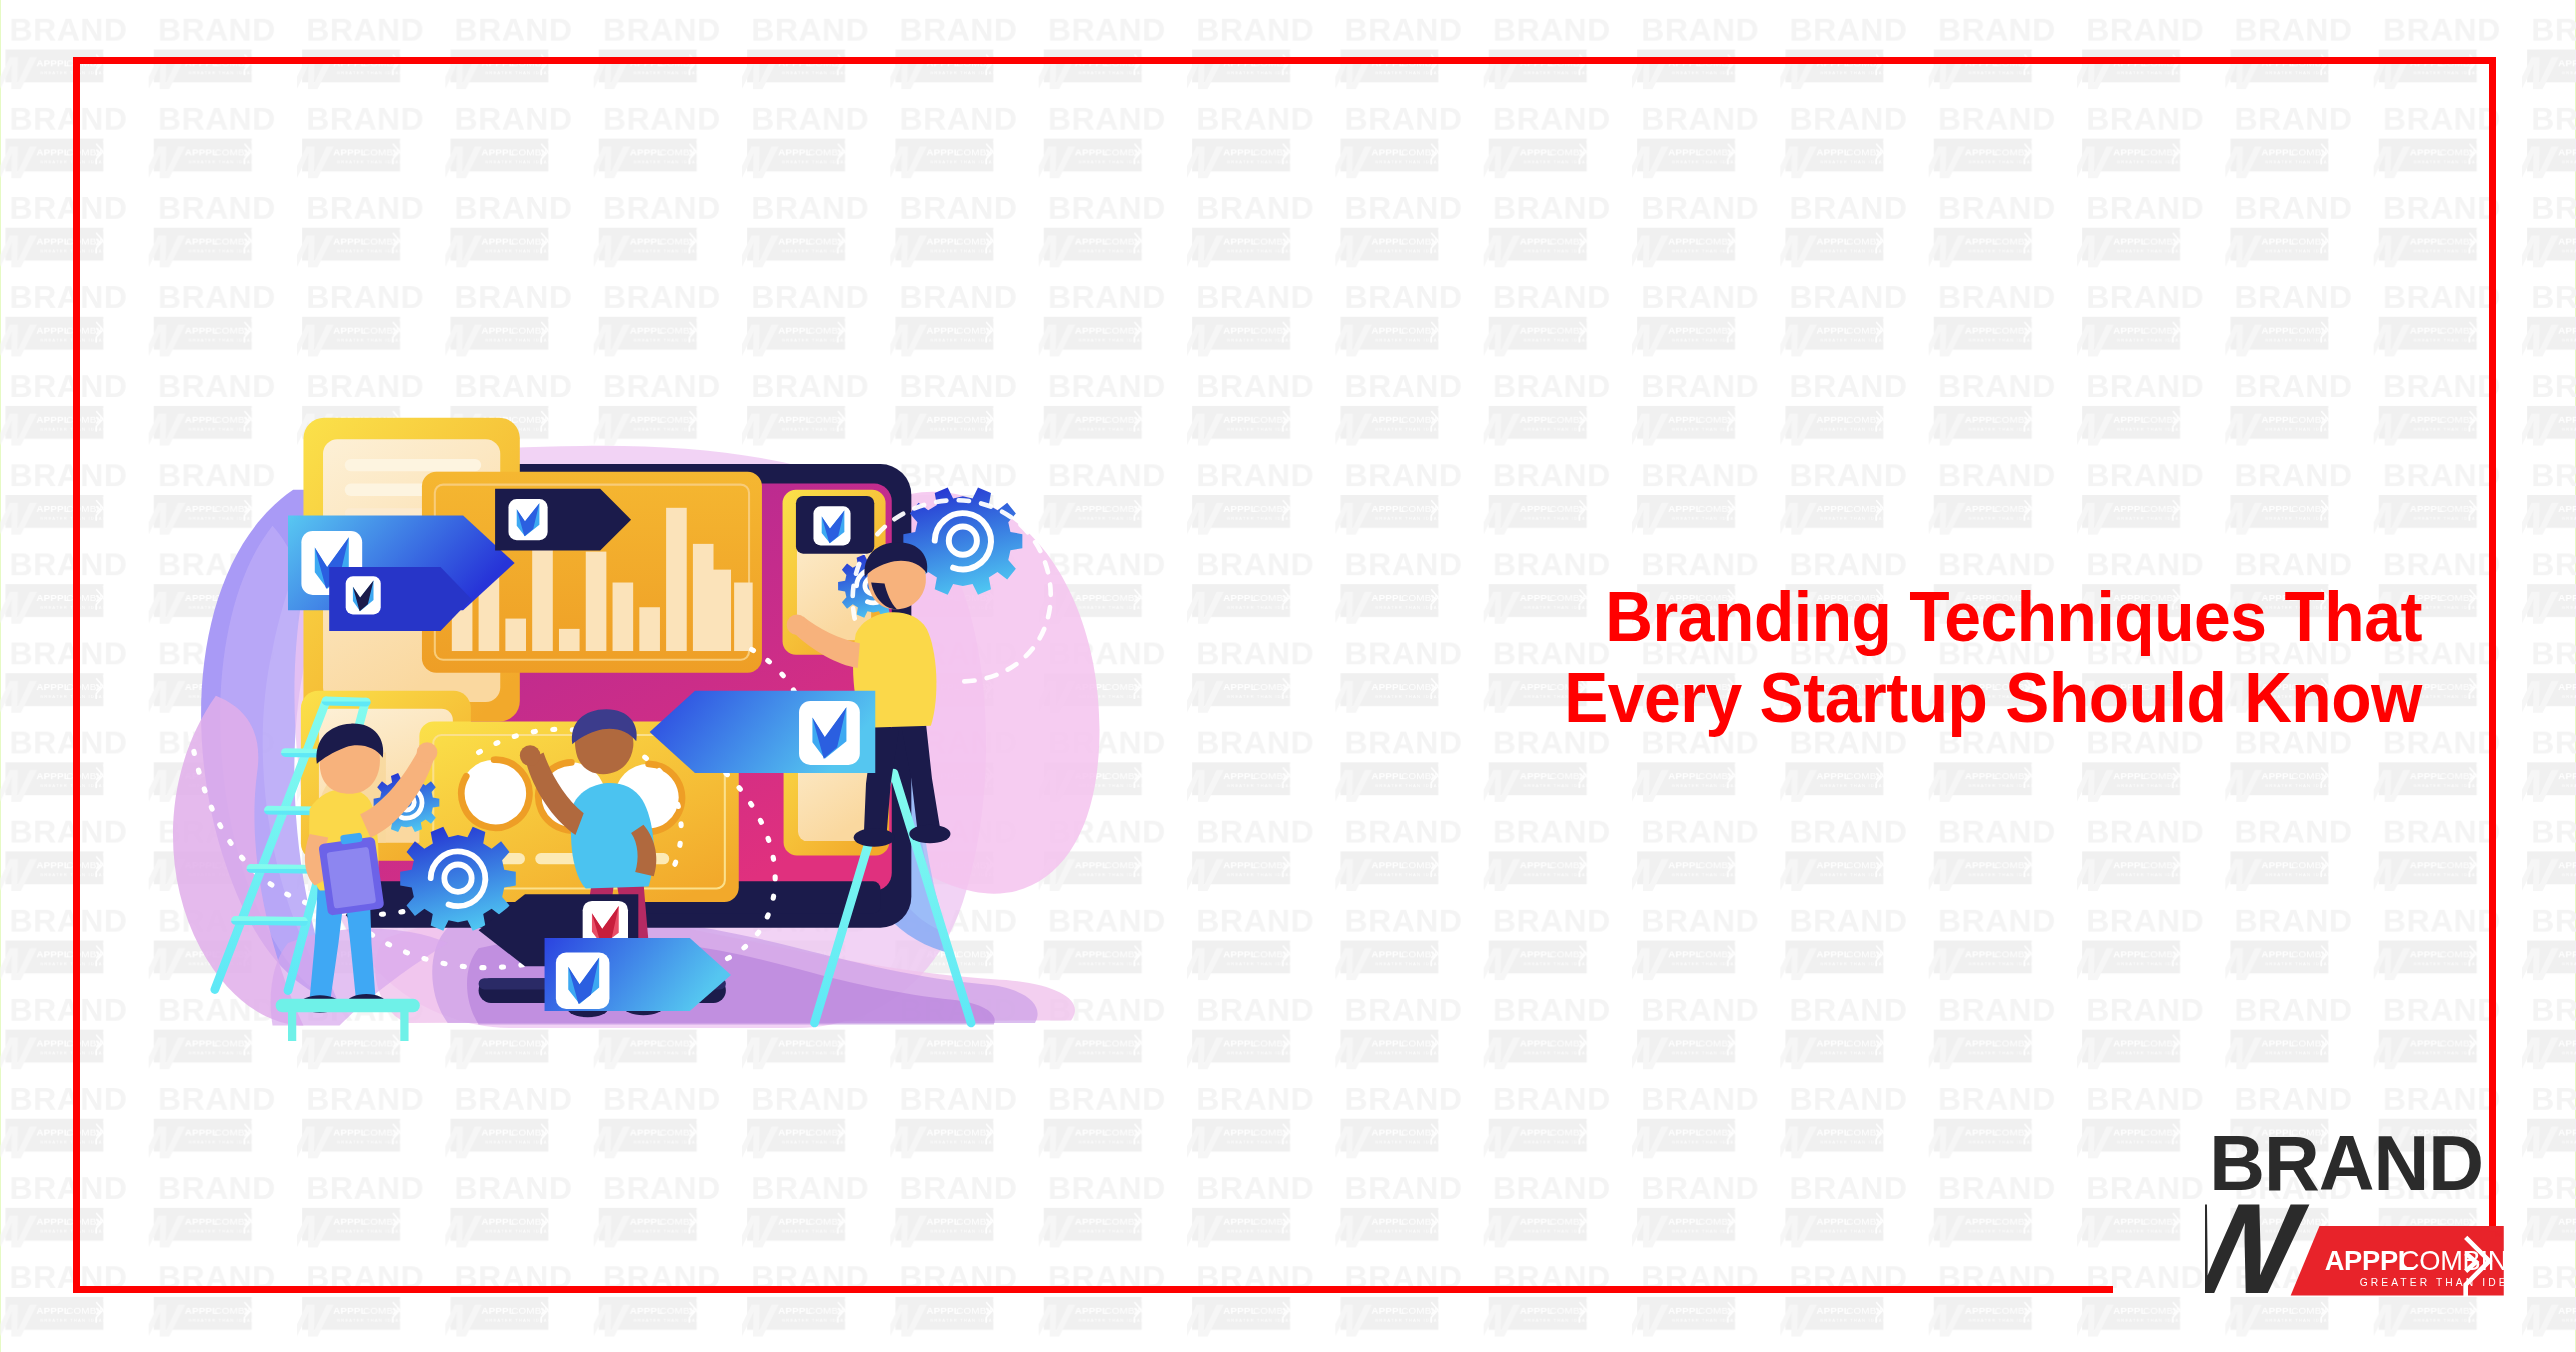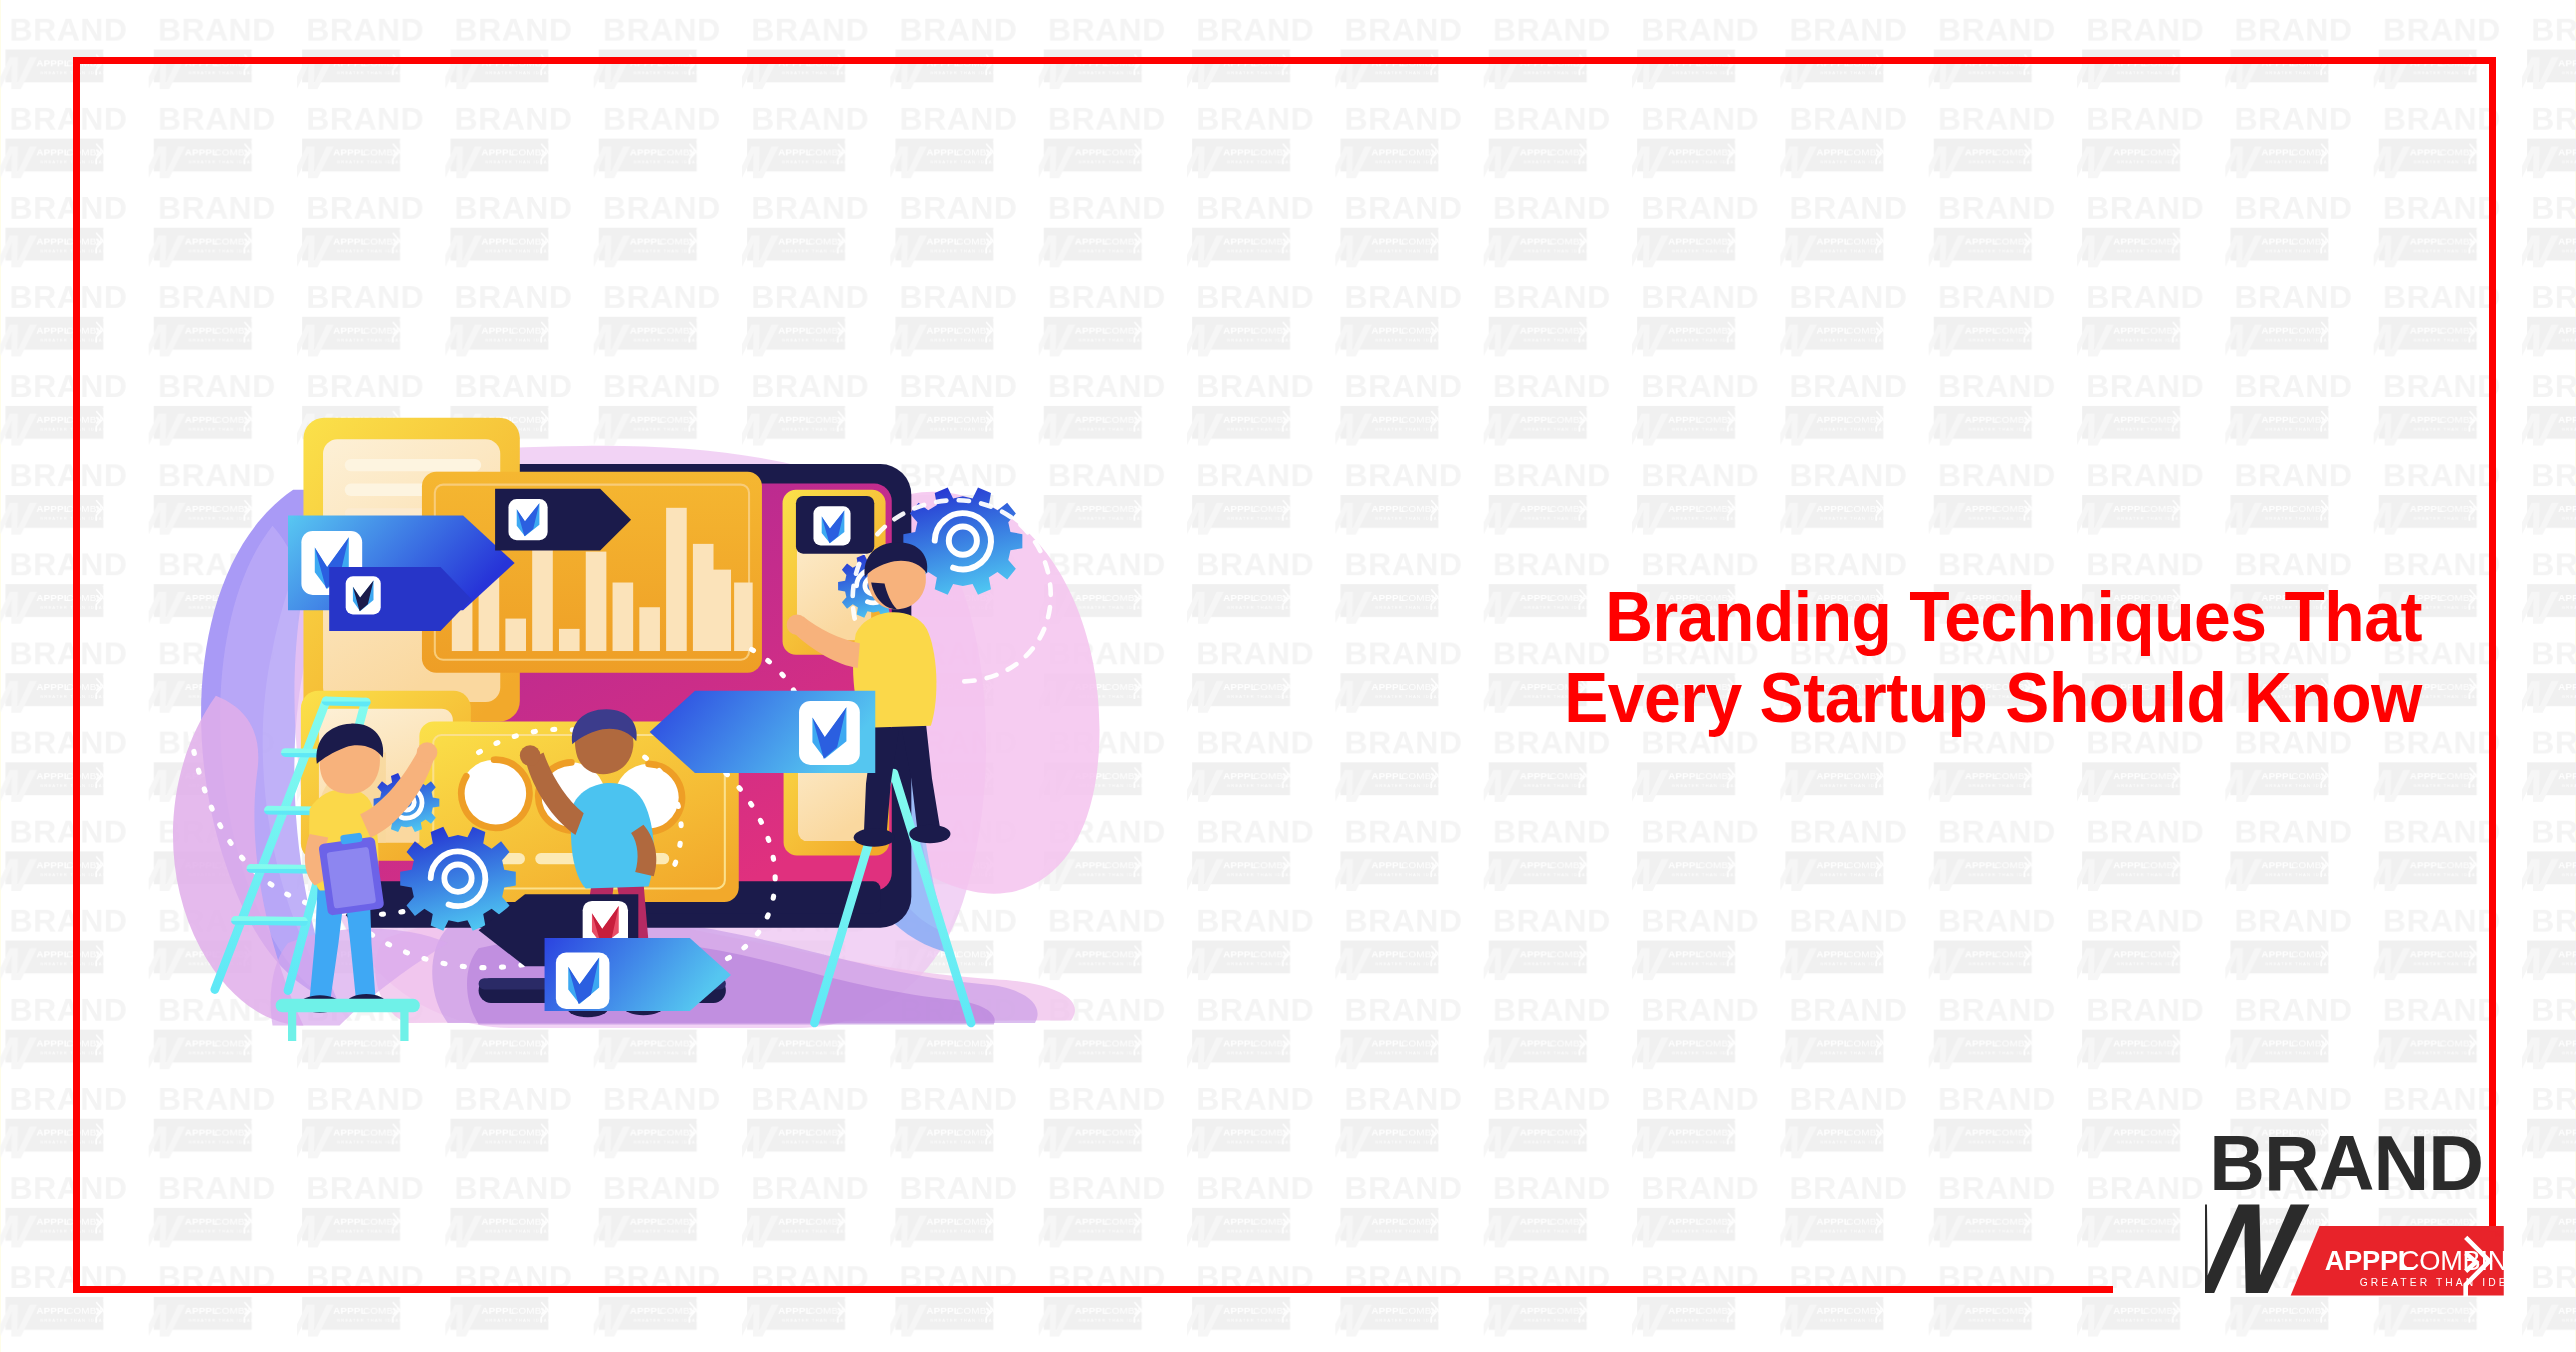--- a/index.html
+++ b/index.html
@@ -7,21 +7,21 @@
     width:2576px;height:1352px;
     background:#ffffff;
     font-family:"Liberation Sans", sans-serif;
     overflow:hidden;
     position:relative;
   }
   #banner{
     position:absolute;inset:0;
     width:2576px;height:1352px;
     overflow:hidden;
-    background:#fef9c3;
+    background:#bef264;
   }
   
   #watermark{
     position:absolute;inset:0;
     width:2576px;height:1352px;
     pointer-events:none;
   }
   
   .frame-line{position:absolute;background:#FF0000;}
   #frame-top   {left:73px; top:57px;  width:2422px; height:6.7px;}

